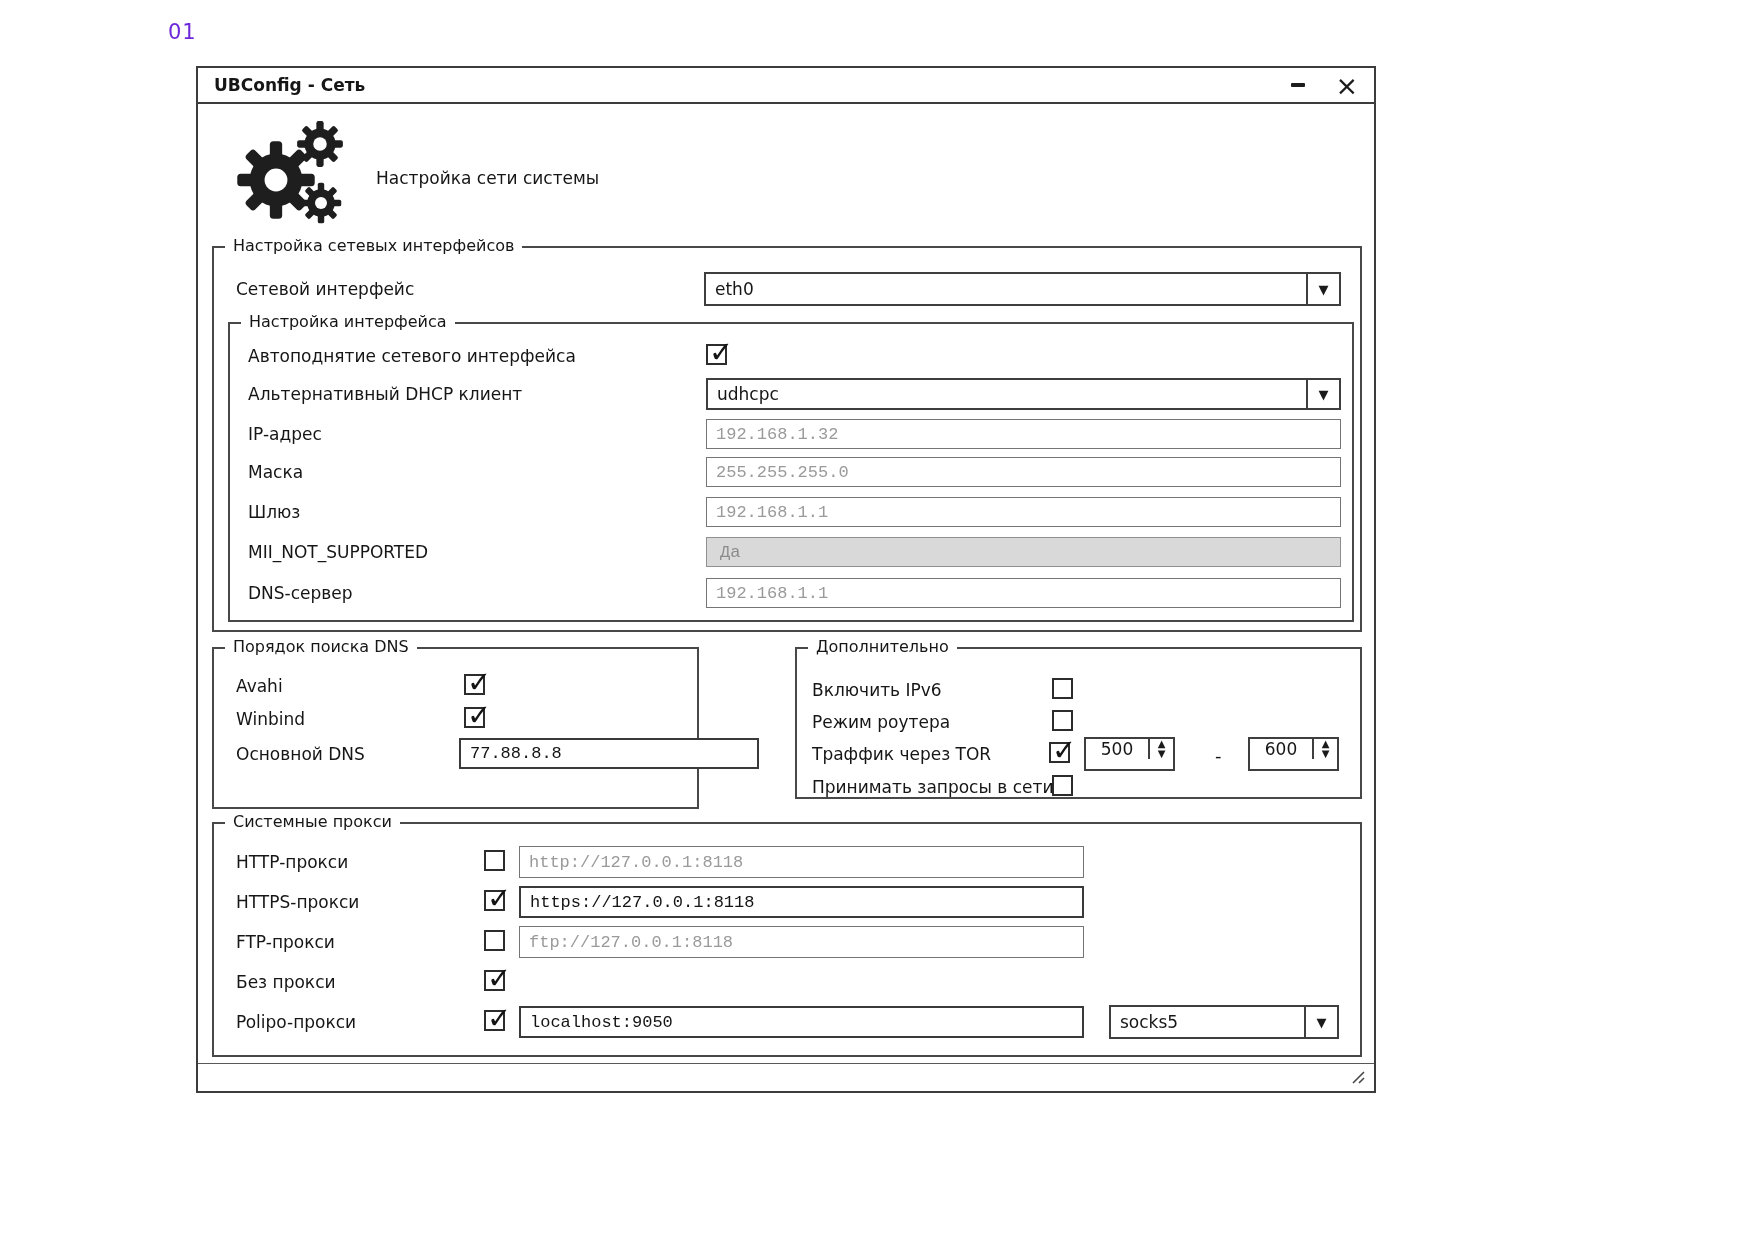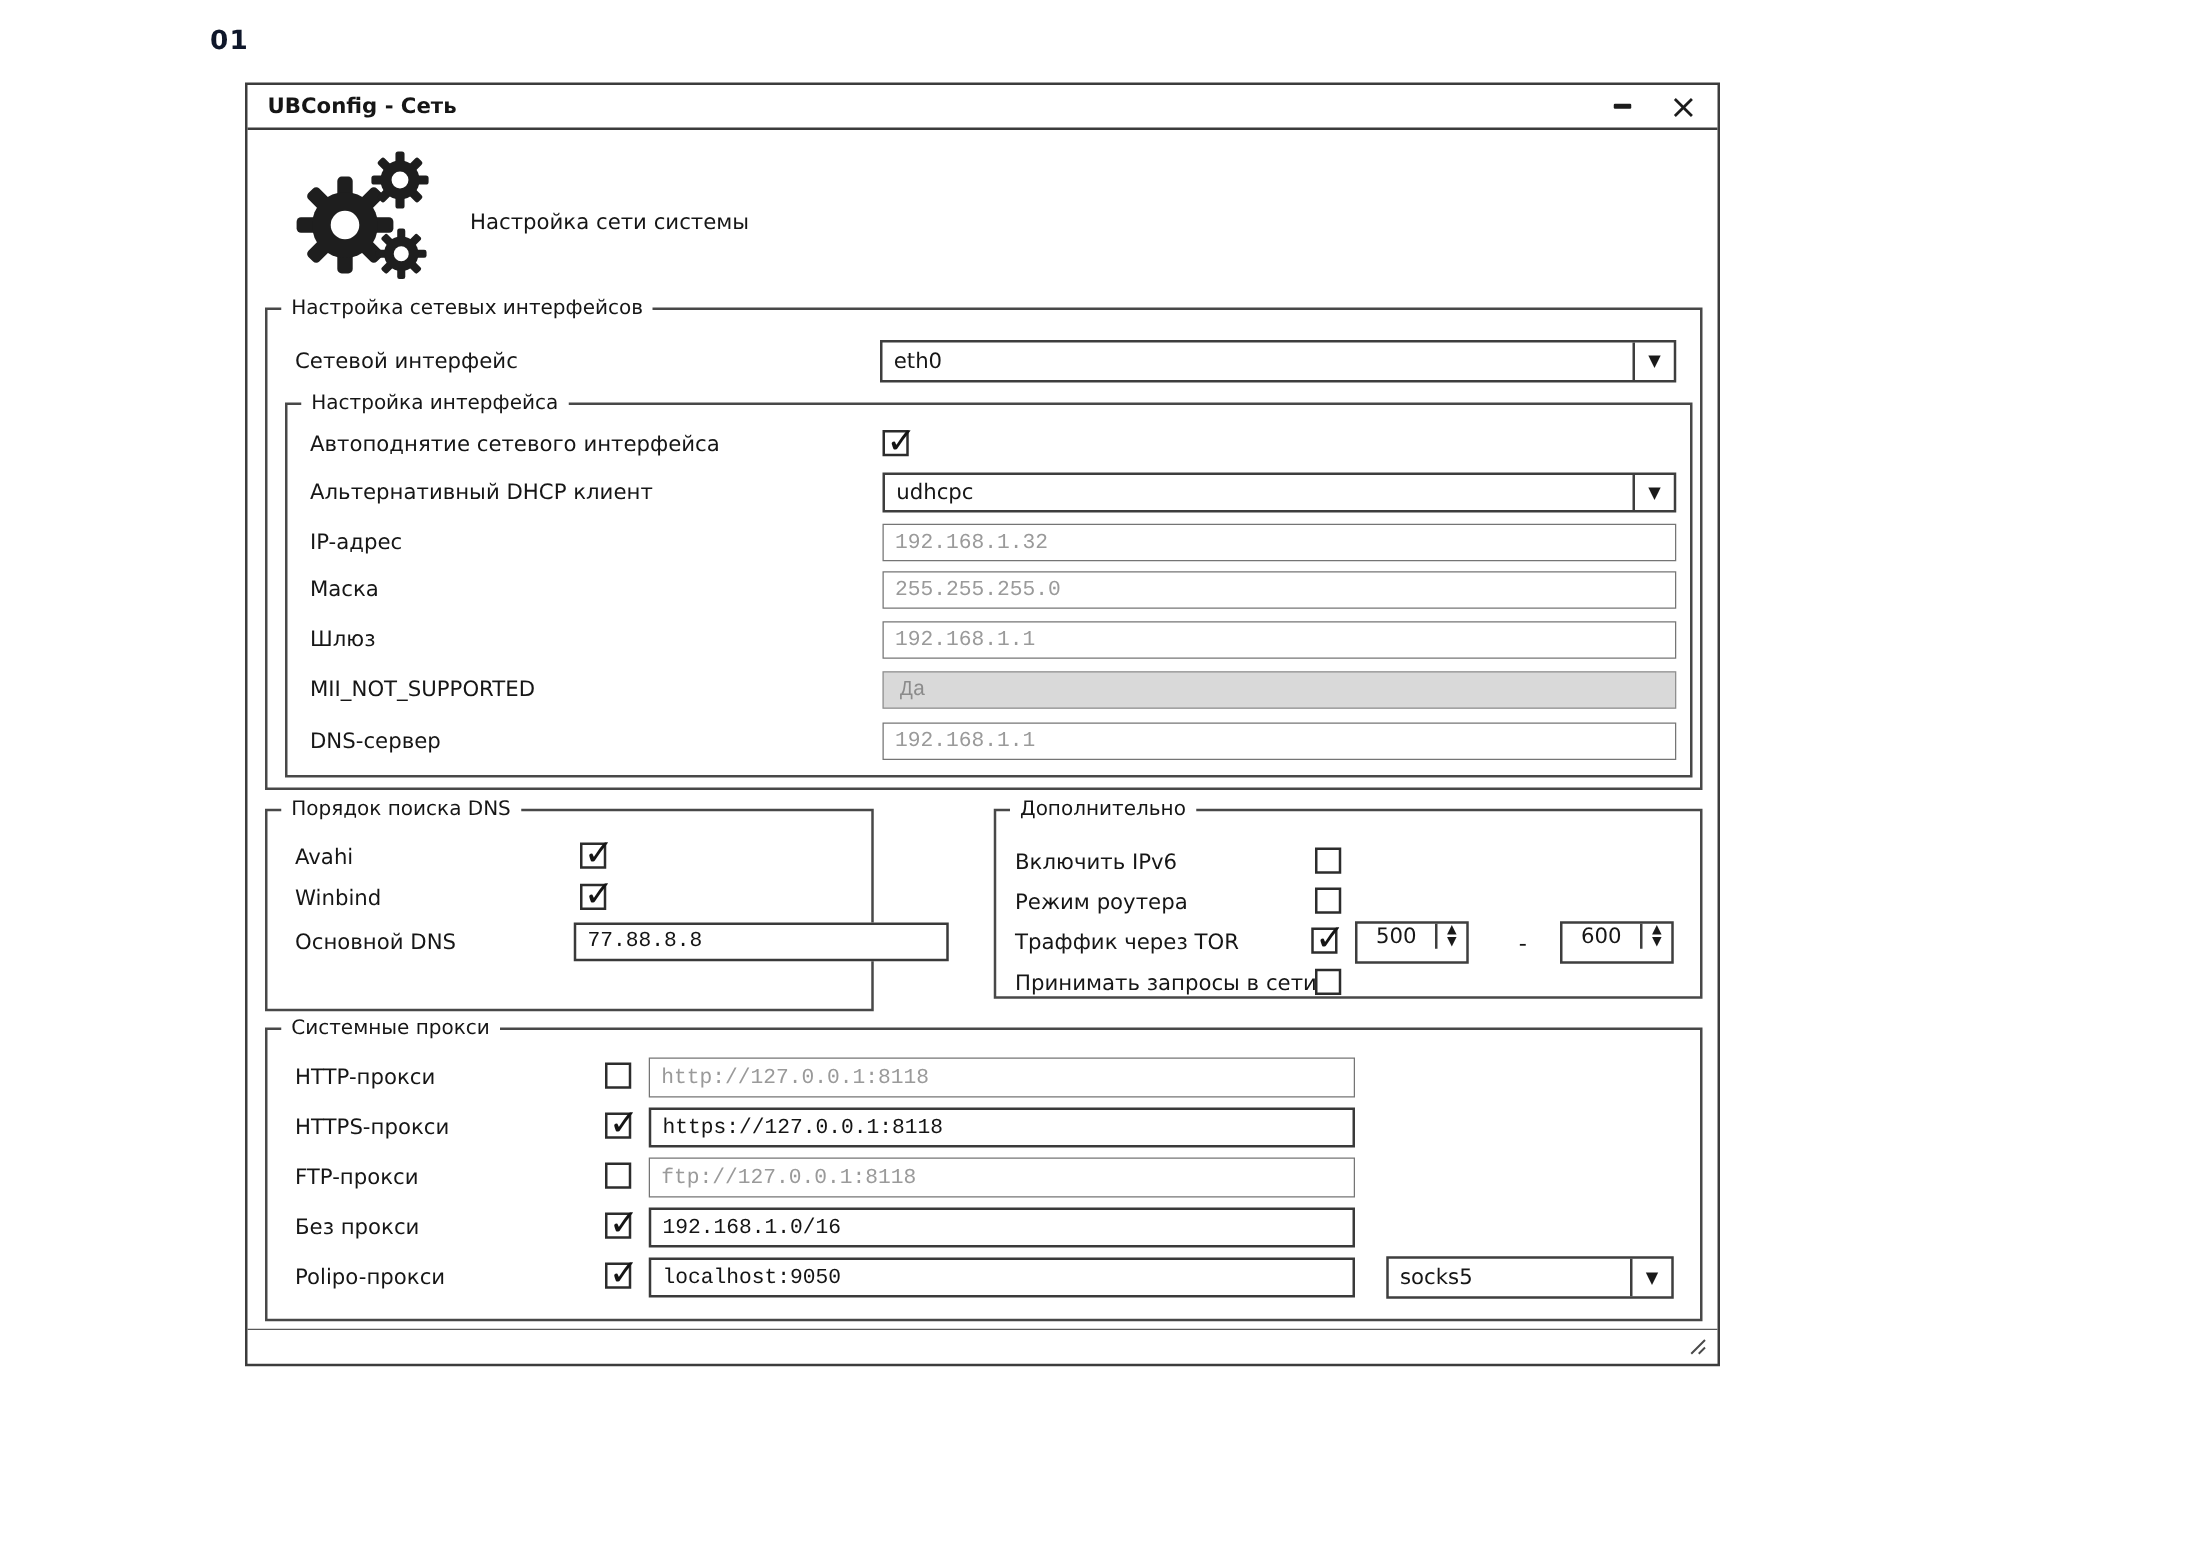--- a/index.html
+++ b/index.html
@@ -1,18 +1,18 @@
 <!DOCTYPE html>
 <html><head>
 <meta charset="utf-8">
 <style>
   *{box-sizing:border-box;margin:0;padding:0}
   html,body{width:1753px;height:1240px}
   body{background:#ffffff;font-family:"DejaVu Sans","Liberation Sans",sans-serif;position:relative;overflow:hidden;color:#161616}
-  .page-label{position:absolute;left:168px;top:20px;font-size:21px;font-weight:bold;color:#0f172a;letter-spacing:1px}
+  .page-label{position:absolute;left:168px;top:20px;font-size:21px;font-weight:normal;color:#6d28d9;letter-spacing:1px}
   .window{position:absolute;left:196px;top:66px;width:1180px;height:1027px;border:2px solid #3c3c3c;background:#fff}
   .titlebar{position:absolute;left:0;top:0;right:0;height:36px;border-bottom:2px solid #3c3c3c;display:flex;align-items:center;padding:0 16px}
   .title{font-size:17px;font-weight:600}
   .win-controls{margin-left:auto;display:flex;align-items:center;gap:28px}
   .min-btn{width:18px;height:18px;display:flex;align-items:center;justify-content:center;cursor:pointer}
   .min-bar{width:14px;height:4px;background:#1c1c1c;border-radius:1px}
   .close-btn{font-size:27px;line-height:1;color:#1c1c1c;cursor:pointer}
   .gears{position:absolute;left:34px;top:50px;width:122px;height:114px}
   .gears svg{position:absolute}
   .header-text{position:absolute;left:178px;top:100px;font-size:17px}
@@ -191,21 +191,20 @@
     <input class="txt filled" style="left: 305px; top: 62px; width: 565px; height: 32px;" value="https://127.0.0.1:8118">
 
     <span class="lbl" style="left:22px;top:108px">FTP-прокси</span>
     <span class="cb" style="left:270px;top:106px"></span>
     <input class="txt" style="left: 305px; top: 102px; width: 565px; height: 32px;" placeholder="ftp://127.0.0.1:8118">
 
     <span class="lbl" style="left:22px;top:148px">Без прокси</span>
     <span class="cb checked" style="left:270px;top:146px">
         <span class="mark">✓</span>
       </span>
-    <input class="txt filled" style="left: 305px; top: 142px; width: 565px; height: 32px;" value="192.168.1.0/16">
 
     <span class="lbl" style="left:22px;top:188px">Polipo-прокси</span>
     <span class="cb checked" style="left:270px;top:186px">
         <span class="mark">✓</span>
       </span>
     <input class="txt filled" style="left: 305px; top: 182px; width: 565px; height: 32px;" value="localhost:9050">
     <div class="dd" style="left:895px;top:181px;width:230px;height:34px">
       <span class="dd-val">socks5</span>
       <span class="dd-btn">
           <span class="dd-arrow">▼</span>

